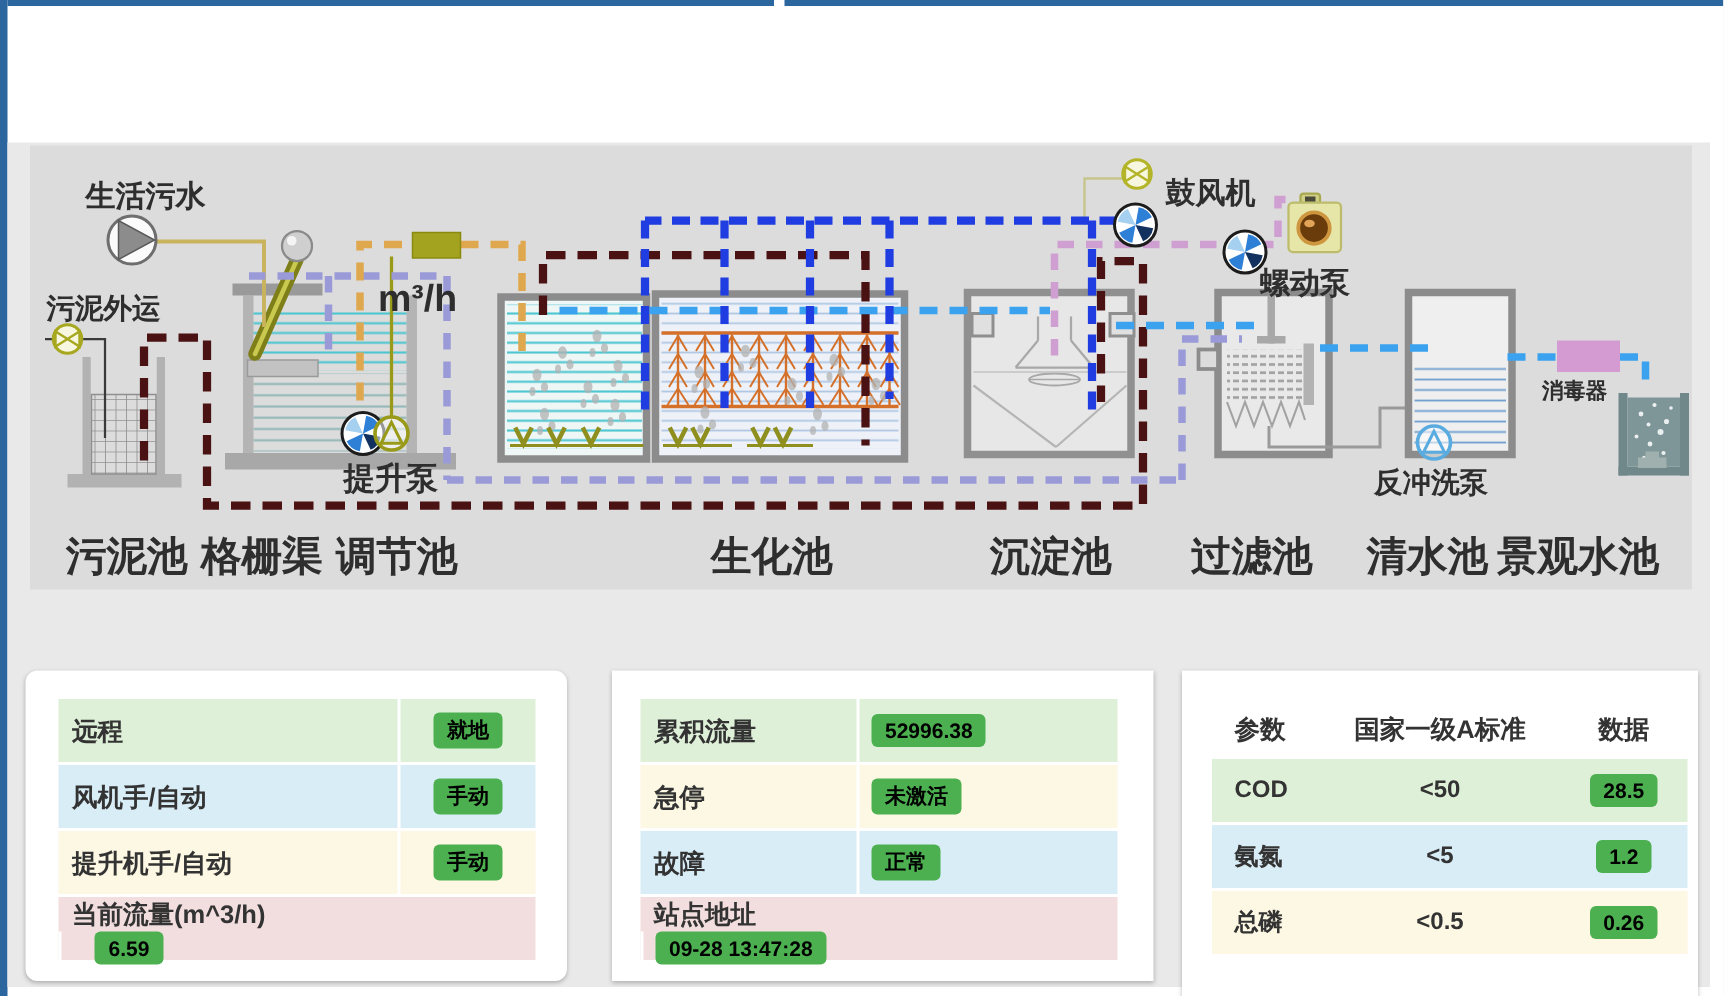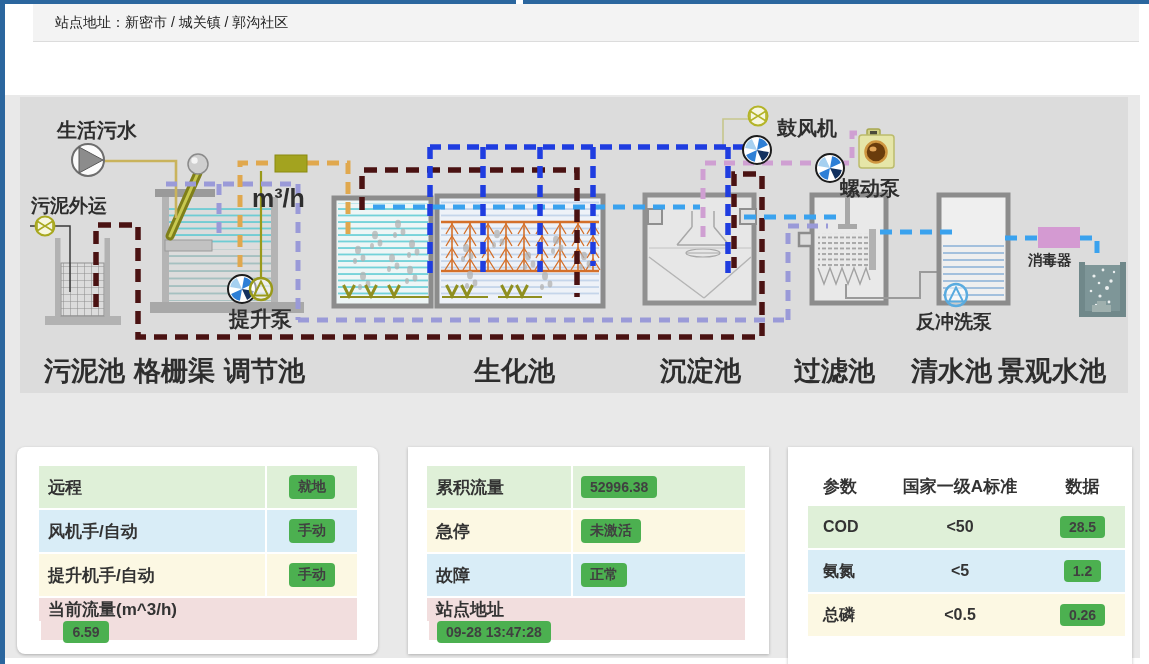--- a/index.html
+++ b/index.html
@@ -24,39 +24,36 @@
   #card-status  .tbl{left:19px;width:318px;}
   #card-quality .tbl{left:20px;width:317px;}
   .srow{display:flex;height:42px;margin-bottom:2px;align-items:stretch;}
   .row-green{background:#dff0d8;} .row-blue{background:#d9edf7;}
   .row-yellow{background:#fcf8e3;} .row-red{background:#f2dede;flex-direction:column;}
   .lbl{flex:1;display:flex;align-items:center;padding-left:9px;font-size:17px;font-weight:bold;color:#333;}
   .val{display:flex;align-items:center;border-left:2px solid #fff;}
   #card-control .val{width:90px;justify-content:center;}
   #card-status .lbl{flex:none;width:135px;}
   #card-status .val{flex:1;justify-content:flex-start;padding-left:8px;}
-  .badge{background:#4cb050;color:#404040;border-radius:4px;font-weight:bold;font-size:14px;
+  .badge{background:#4cb050;color:#000000;border-radius:4px;font-weight:bold;font-size:14px;
          padding:3px 9px;display:inline-block;white-space:nowrap;}
   .qhead{display:flex;height:40px;align-items:center;font-weight:bold;color:#333;font-size:17px;}
   .qc1{width:72px;padding-left:15px;box-sizing:border-box;}
   .qc2{width:160px;text-align:center;}
   .qc3{width:85px;text-align:center;}
   .qrow{display:flex;height:42px;margin-bottom:2px;align-items:center;font-size:16px;font-weight:bold;color:#333;}
 </style>
 </head>
 <body>
 
 <div id="stage">
   <div class="left-border"></div>
   <div class="top-bar"></div>
   <div class="top-bar-gap"></div>
 
-  <div class="header-box">
-    <span class="site">站点地址：新密市 / 城关镇 / 郭沟社区</span>
-  </div>
 
   <div class="content-bg"></div>
 
   <div class="diagram-panel">
     <svg width="1108" height="296" viewBox="20 97 1108 296" xmlns="http://www.w3.org/2000/svg">
       <defs>
         <pattern id="grid7" width="7" height="7" patternUnits="userSpaceOnUse">
           <path d="M7 0 H0 V7" fill="none" stroke="#8f8f8f" stroke-width="1.1"></path>
         </pattern>
         <pattern id="cyan1" width="8" height="6.5" patternUnits="userSpaceOnUse">

